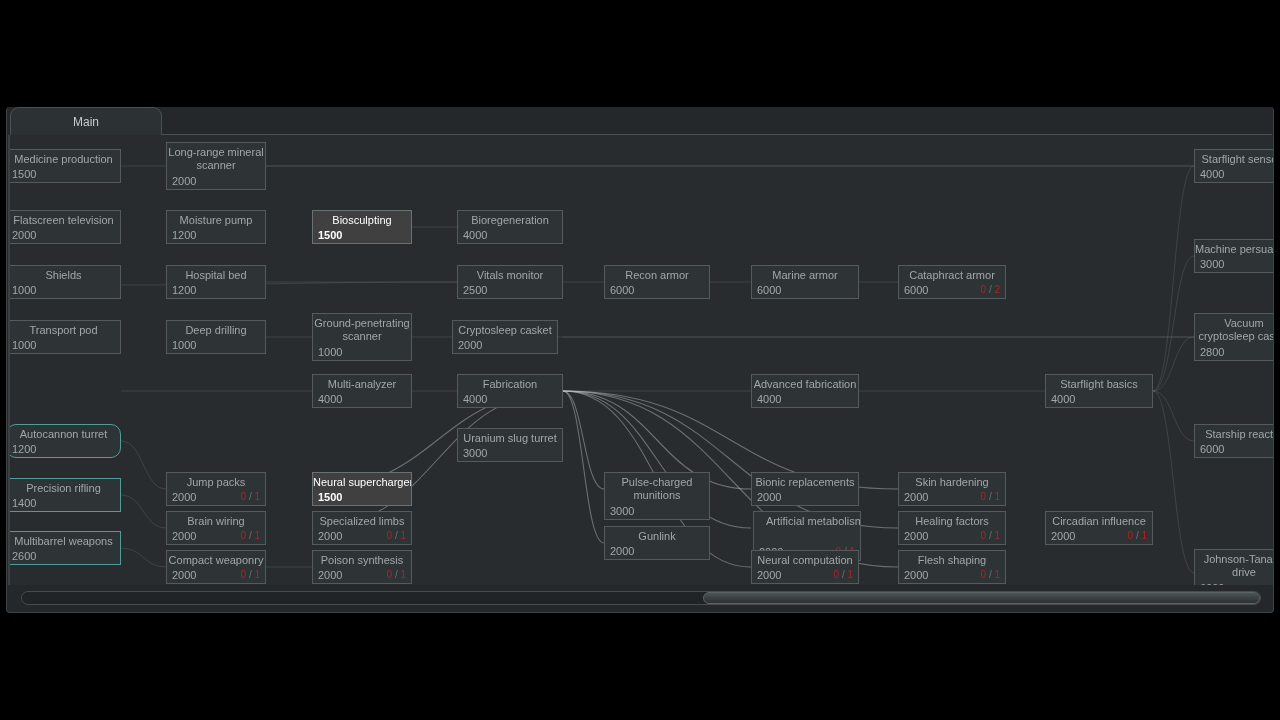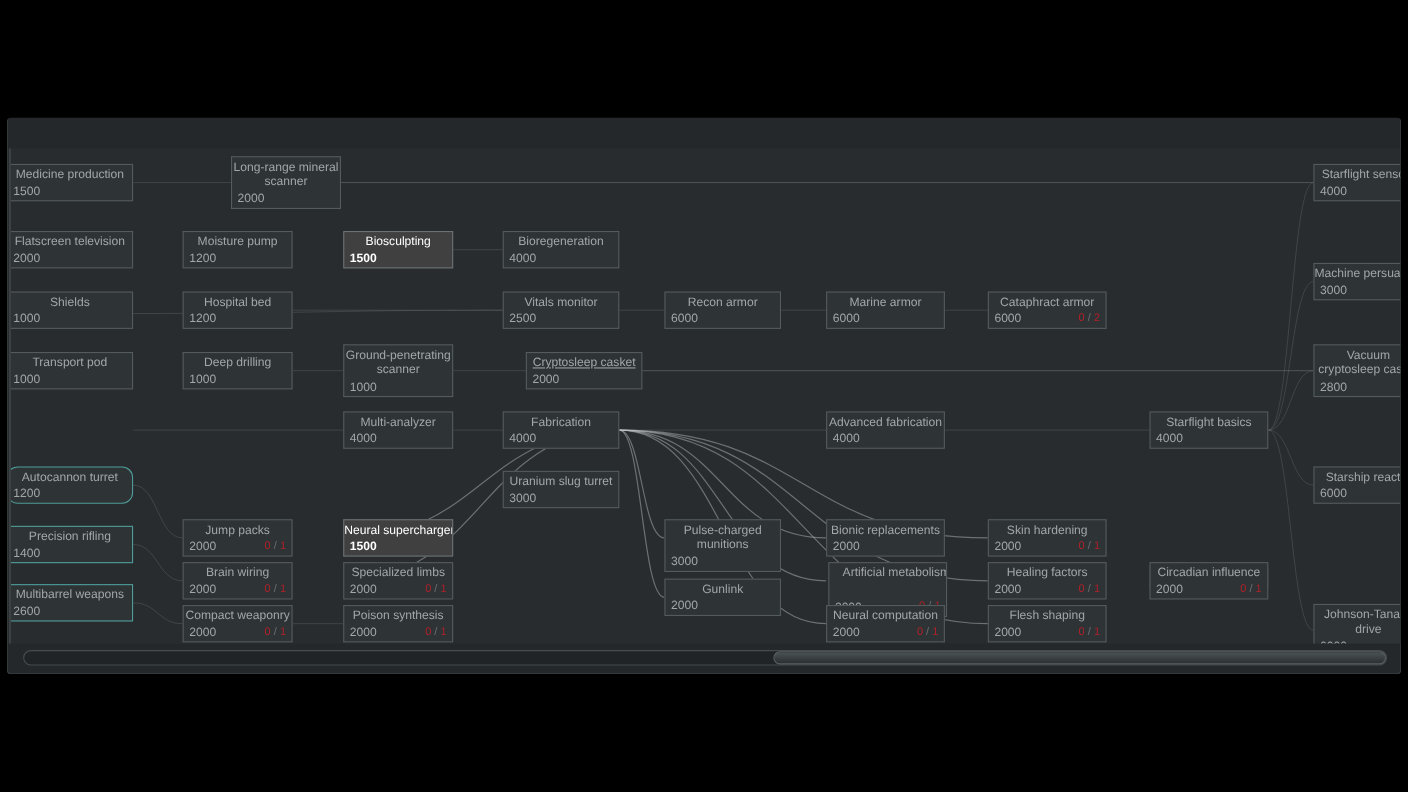--- a/index.html
+++ b/index.html
@@ -150,21 +150,21 @@
             <path d="M1143 256 C1163.5 256 1163.5 306 1184 306" fill="none" stroke="rgba(120,128,130,0.30)" stroke-width="0.9"></path>
             <path d="M1143 256 C1163.5 256 1163.5 438 1184 438" fill="none" stroke="rgba(120,128,130,0.30)" stroke-width="0.9"></path>
           </svg>
         <div id="nodes-layer">
             <div class="node" style="left: -4px; top: 14px; width: 115px; height: 34px;">
               <span class="ttl">Medicine production</span>
               <div class="btm">
                 <span class="cost">1500</span>
               </div>
             </div>
-            <div class="node wrap" style="left: 156px; top: 7px; width: 100px; height: 48px; margin-left: 44px;">
+            <div class="node wrap" style="left: 156px; top: 7px; width: 100px; height: 48px;">
               <span class="ttl">Long-range mineral scanner</span>
               <div class="btm">
                 <span class="cost">2000</span>
               </div>
             </div>
             <div class="node" style="left: 1184px; top: 14px; width: 100px; height: 34px;">
               <span class="ttl">Starflight sensors</span>
               <div class="btm">
                 <span class="cost">4000</span>
               </div>
@@ -247,21 +247,21 @@
               <div class="btm">
                 <span class="cost">1000</span>
               </div>
             </div>
             <div class="node wrap" style="left: 302px; top: 178px; width: 100px; height: 48px;">
               <span class="ttl">Ground-penetrating scanner</span>
               <div class="btm">
                 <span class="cost">1000</span>
               </div>
             </div>
-            <div class="node" style="left: 468px; top: 185px; width: 106px; height: 34px; text-decoration: underline;">
+            <div class="node" style="left: 442px; top: 185px; width: 106px; height: 34px;">
               <span class="ttl">Cryptosleep casket</span>
               <div class="btm">
                 <span class="cost">2000</span>
               </div>
             </div>
             <div class="node wrap" style="left: 1184px; top: 178px; width: 100px; height: 48px;">
               <span class="ttl">Vacuum cryptosleep casket</span>
               <div class="btm">
                 <span class="cost">2800</span>
               </div>
@@ -437,14 +437,20 @@
           </div>
       </div>
     </div>
 
     <div id="hscroll">
       <div id="hthumb" style="left: 55%; width: 45%;"></div>
     </div>
 
   </div>
 
+  <div id="tabstrip">
+    <div id="tabline"></div>
+    <div class="tab">
+      <span>Main</span>
+    </div>
+  </div>
 
 </div>
 
 </body></html>

